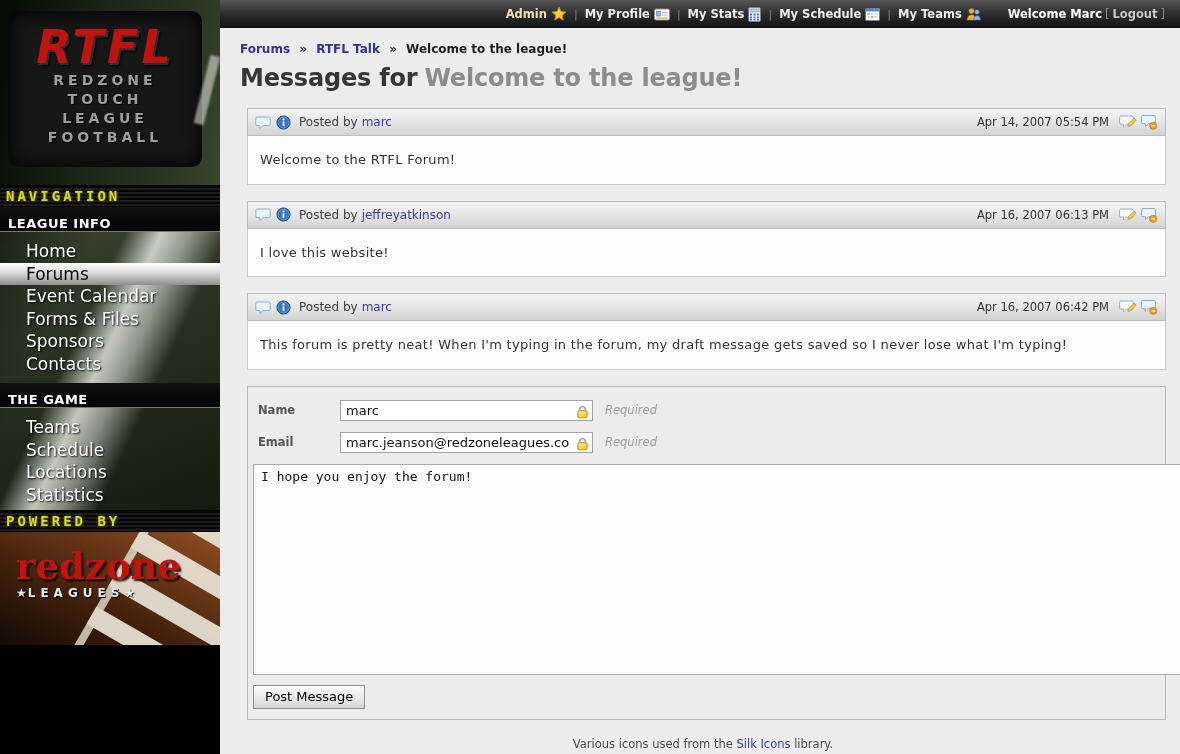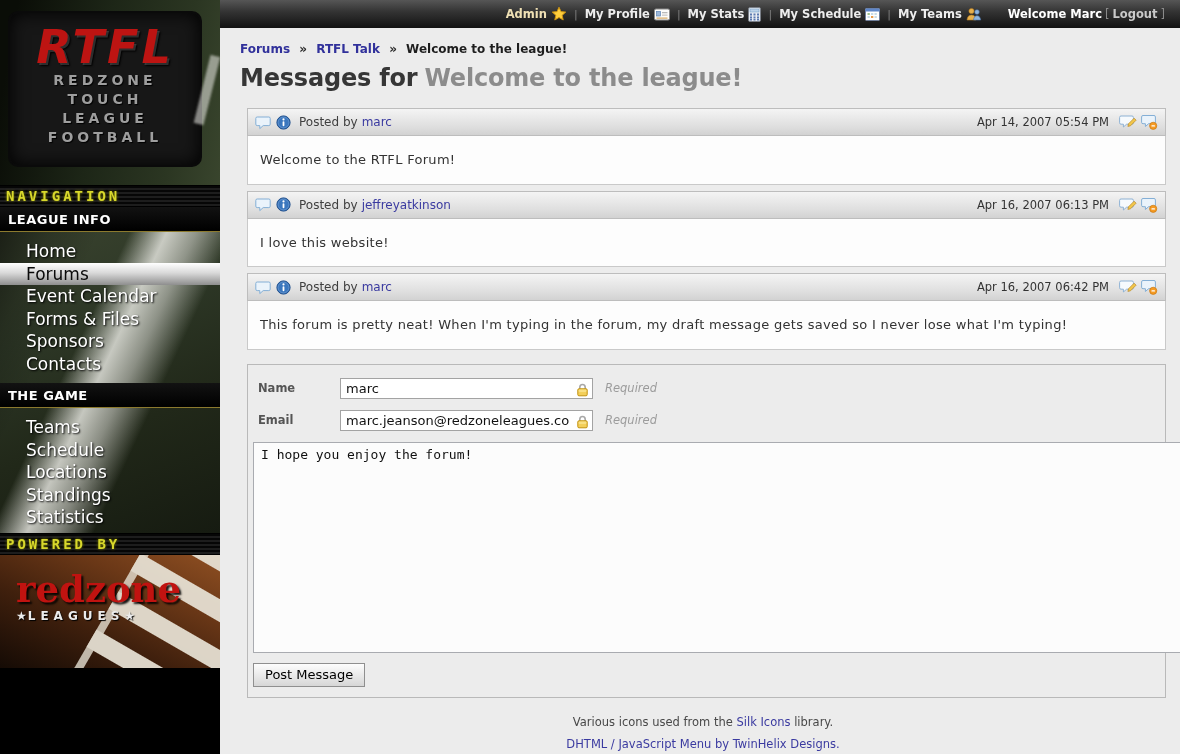--- a/index.html
+++ b/index.html
@@ -16,21 +16,21 @@
   .logo-line { color:#9E9E9E; font-weight:bold; font-size:14px; letter-spacing:4px; line-height:19px; text-shadow:1px 1px 1px #000; }
 
   .led-bar { height:22px; background:repeating-linear-gradient(180deg,#060606 0 2px,#1d1d1d 2px 4px); border-top:1px solid #000; border-bottom:1px solid #000; display:flex; align-items:center; padding-left:6px; }
   .led-text { font-family:"DejaVu Sans Mono","Liberation Mono",monospace; font-weight:bold; font-size:14px; color:#D8D82C; letter-spacing:3px; text-shadow:0 0 3px #7d7d00; }
 
   .field-bg { background:
       linear-gradient(115deg, rgba(0,0,0,.6) 0%, rgba(0,0,0,.2) 16%, rgba(0,0,0,0) 30%),
       linear-gradient(295deg, rgba(255,255,255,0) 34%, rgba(222,222,216,.55) 44%, rgba(238,238,232,.8) 52%, rgba(255,255,255,0) 62%),
       linear-gradient(160deg,#3c4530 0%,#2d3726 35%,#212819 65%,#161b11 100%); }
 
-  .nav-section-header { height:25px; background:linear-gradient(180deg,#121212,#000); border-bottom:1px solid #8C7A2E; display:flex; align-items:center; padding-left:8px; }
+  .nav-section-header { height:25px; background:linear-gradient(180deg,#121212,#000); border-bottom:1px solid #8C7A2E; display:flex; align-items:flex-end; padding-left:8px; }
   .nav-section-header span { color:#FFF; font-weight:bold; font-size:13px; letter-spacing:.5px; }
   .nav-item { height:22.5px; display:flex; align-items:center; padding-left:26px; color:#FFF; font-weight:normal; font-size:17px; text-shadow:1px 1px 2px #000; cursor:pointer; }
   .nav-item.active { background:linear-gradient(180deg,#FFFFFF 0%,#D9D9D9 45%,#8E8E8E 100%); color:#0A0A0A; text-shadow:none; }
   .nav-gap { height:8px; }
 
   .rz-panel { height:113px; position:relative; overflow:hidden; background:linear-gradient(205deg,#8e4f22 0%,#6b3817 30%,#40200d 62%,#150b05 100%); }
   .rz-laces { position:absolute; top:-25px; right:-35px; width:150px; height:210px; transform:rotate(30deg); background:repeating-linear-gradient(180deg, rgba(0,0,0,0) 0 10px, #E9E4D7 10px 30px, rgba(0,0,0,0) 30px 44px); border-left:8px solid rgba(233,228,215,.85); opacity:.92; }
   .rz-text { position:absolute; left:16px; top:14px; }
   .rz-name { font-family:"DejaVu Serif","Liberation Serif",serif; font-weight:900; font-size:37px; line-height:40px; color:#C01310; letter-spacing:0; text-shadow:2px 2px 2px rgba(0,0,0,.9); }
   .rz-sub { color:#ECECEC; font-weight:bold; font-size:12px; letter-spacing:5px; text-shadow:1px 1px 1px #000; }
@@ -53,21 +53,21 @@
   .content { flex:1; padding:12px 14px 0 20px; overflow:hidden; }
 
   .breadcrumb { font-size:12px; font-weight:bold; margin:2px 0 8px 0; }
   .breadcrumb a { color:#31319B; text-decoration:none; cursor:pointer; }
   .crumb-sep { color:#2B2B2B; margin:0 5px; }
   .crumb-current { color:#1E1E1E; }
 
   .page-title { font-size:24px; font-weight:bold; color:#363636; margin-bottom:16px; letter-spacing:-0.2px; }
   .page-title .topic { color:#8C8C8C; margin-left:7px; }
 
-  .msg { margin:0 0 6px 7px; }
+  .msg { margin:0 0 16px 7px; }
   .msg-hdr { display:flex; align-items:center; height:28px; padding:0 7px; background:linear-gradient(180deg,#F4F4F4 0%,#DEDEDE 70%,#D2D2D2 100%); border:1px solid #BDBDBD; }
   .msg-hdr .icon { display:flex; margin-right:5px; }
   .posted-by { color:#3F3F3F; font-size:12px; margin-left:3px; }
   .author-link { color:#3A3AA0; font-size:12px; text-decoration:none; margin-left:4px; cursor:pointer; }
   .msg-spacer { flex:1; }
   .msg-date { color:#333; font-size:11.5px; margin-right:7px; }
   .msg-action { display:flex; margin-left:3px; cursor:pointer; }
   .msg-body { background:#FDFDFD; border:1px solid #C9C9C9; border-top:none; padding:15px 12px; font-size:13px; color:#333; letter-spacing:.3px; line-height:1.35; }
 
   .form-box { margin:14px 0 0 7px; border:1px solid #B9B9B9; padding:8px 4px 6px 4px; background:#ECECEC; }
@@ -115,21 +115,20 @@
     <div class="nav-item">Sponsors</div>
     <div class="nav-item">Contacts</div>
     <div class="nav-gap"></div>
     <div class="nav-section-header">
       <span>THE GAME</span>
     </div>
     <div class="nav-gap"></div>
     <div class="nav-item">Teams</div>
     <div class="nav-item">Schedule</div>
     <div class="nav-item">Locations</div>
-    <div class="nav-item">Standings</div>
     <div class="nav-item">Statistics</div>
     <div style="height:4px"></div>
   </div>
 
   <div class="led-bar">
     <span class="led-text">POWERED BY</span>
   </div>
 
   <div class="rz-panel">
     <div class="rz-laces"></div>

